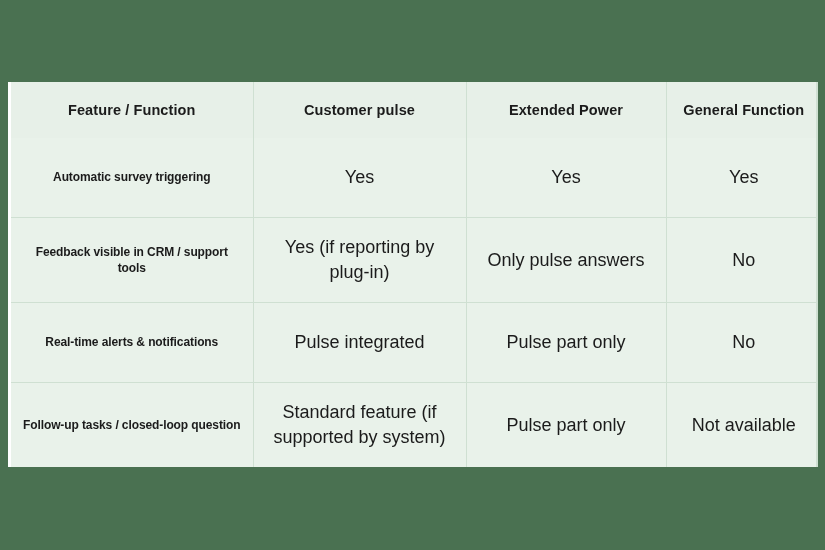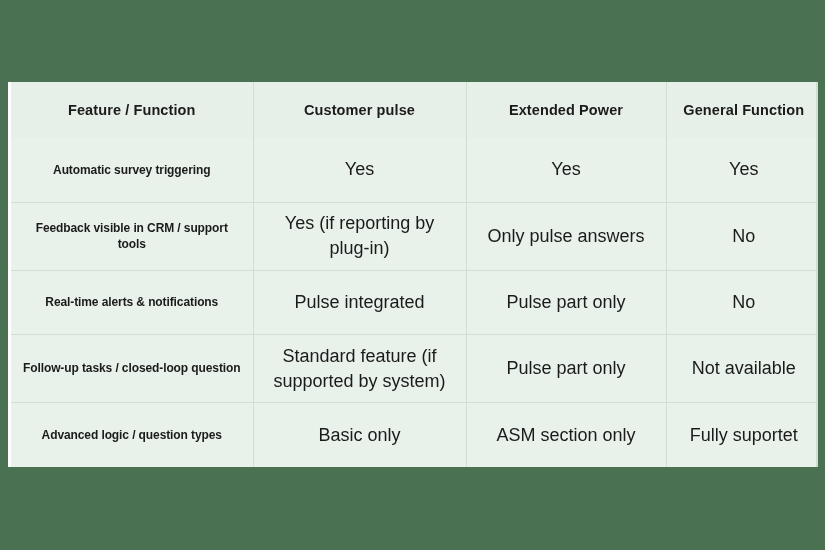--- a/index.html
+++ b/index.html
@@ -114,22 +114,16 @@
           <td>Pulse integrated</td>
           <td>Pulse part only</td>
           <td>No</td>
         </tr>
         <tr class="r-tall">
           <td class="feature">Follow-up tasks / closed-loop question</td>
           <td>Standard feature (if supported by system)</td>
           <td>Pulse part only</td>
           <td>Not available</td>
         </tr>
-        <tr class="r-short">
-          <td class="feature">Advanced logic / question types</td>
-          <td>Basic only</td>
-          <td>ASM section only</td>
-          <td>Fully suportet</td>
-        </tr>
       </tbody>
     </table>
   </div>
 </div>
 
 </body></html>

